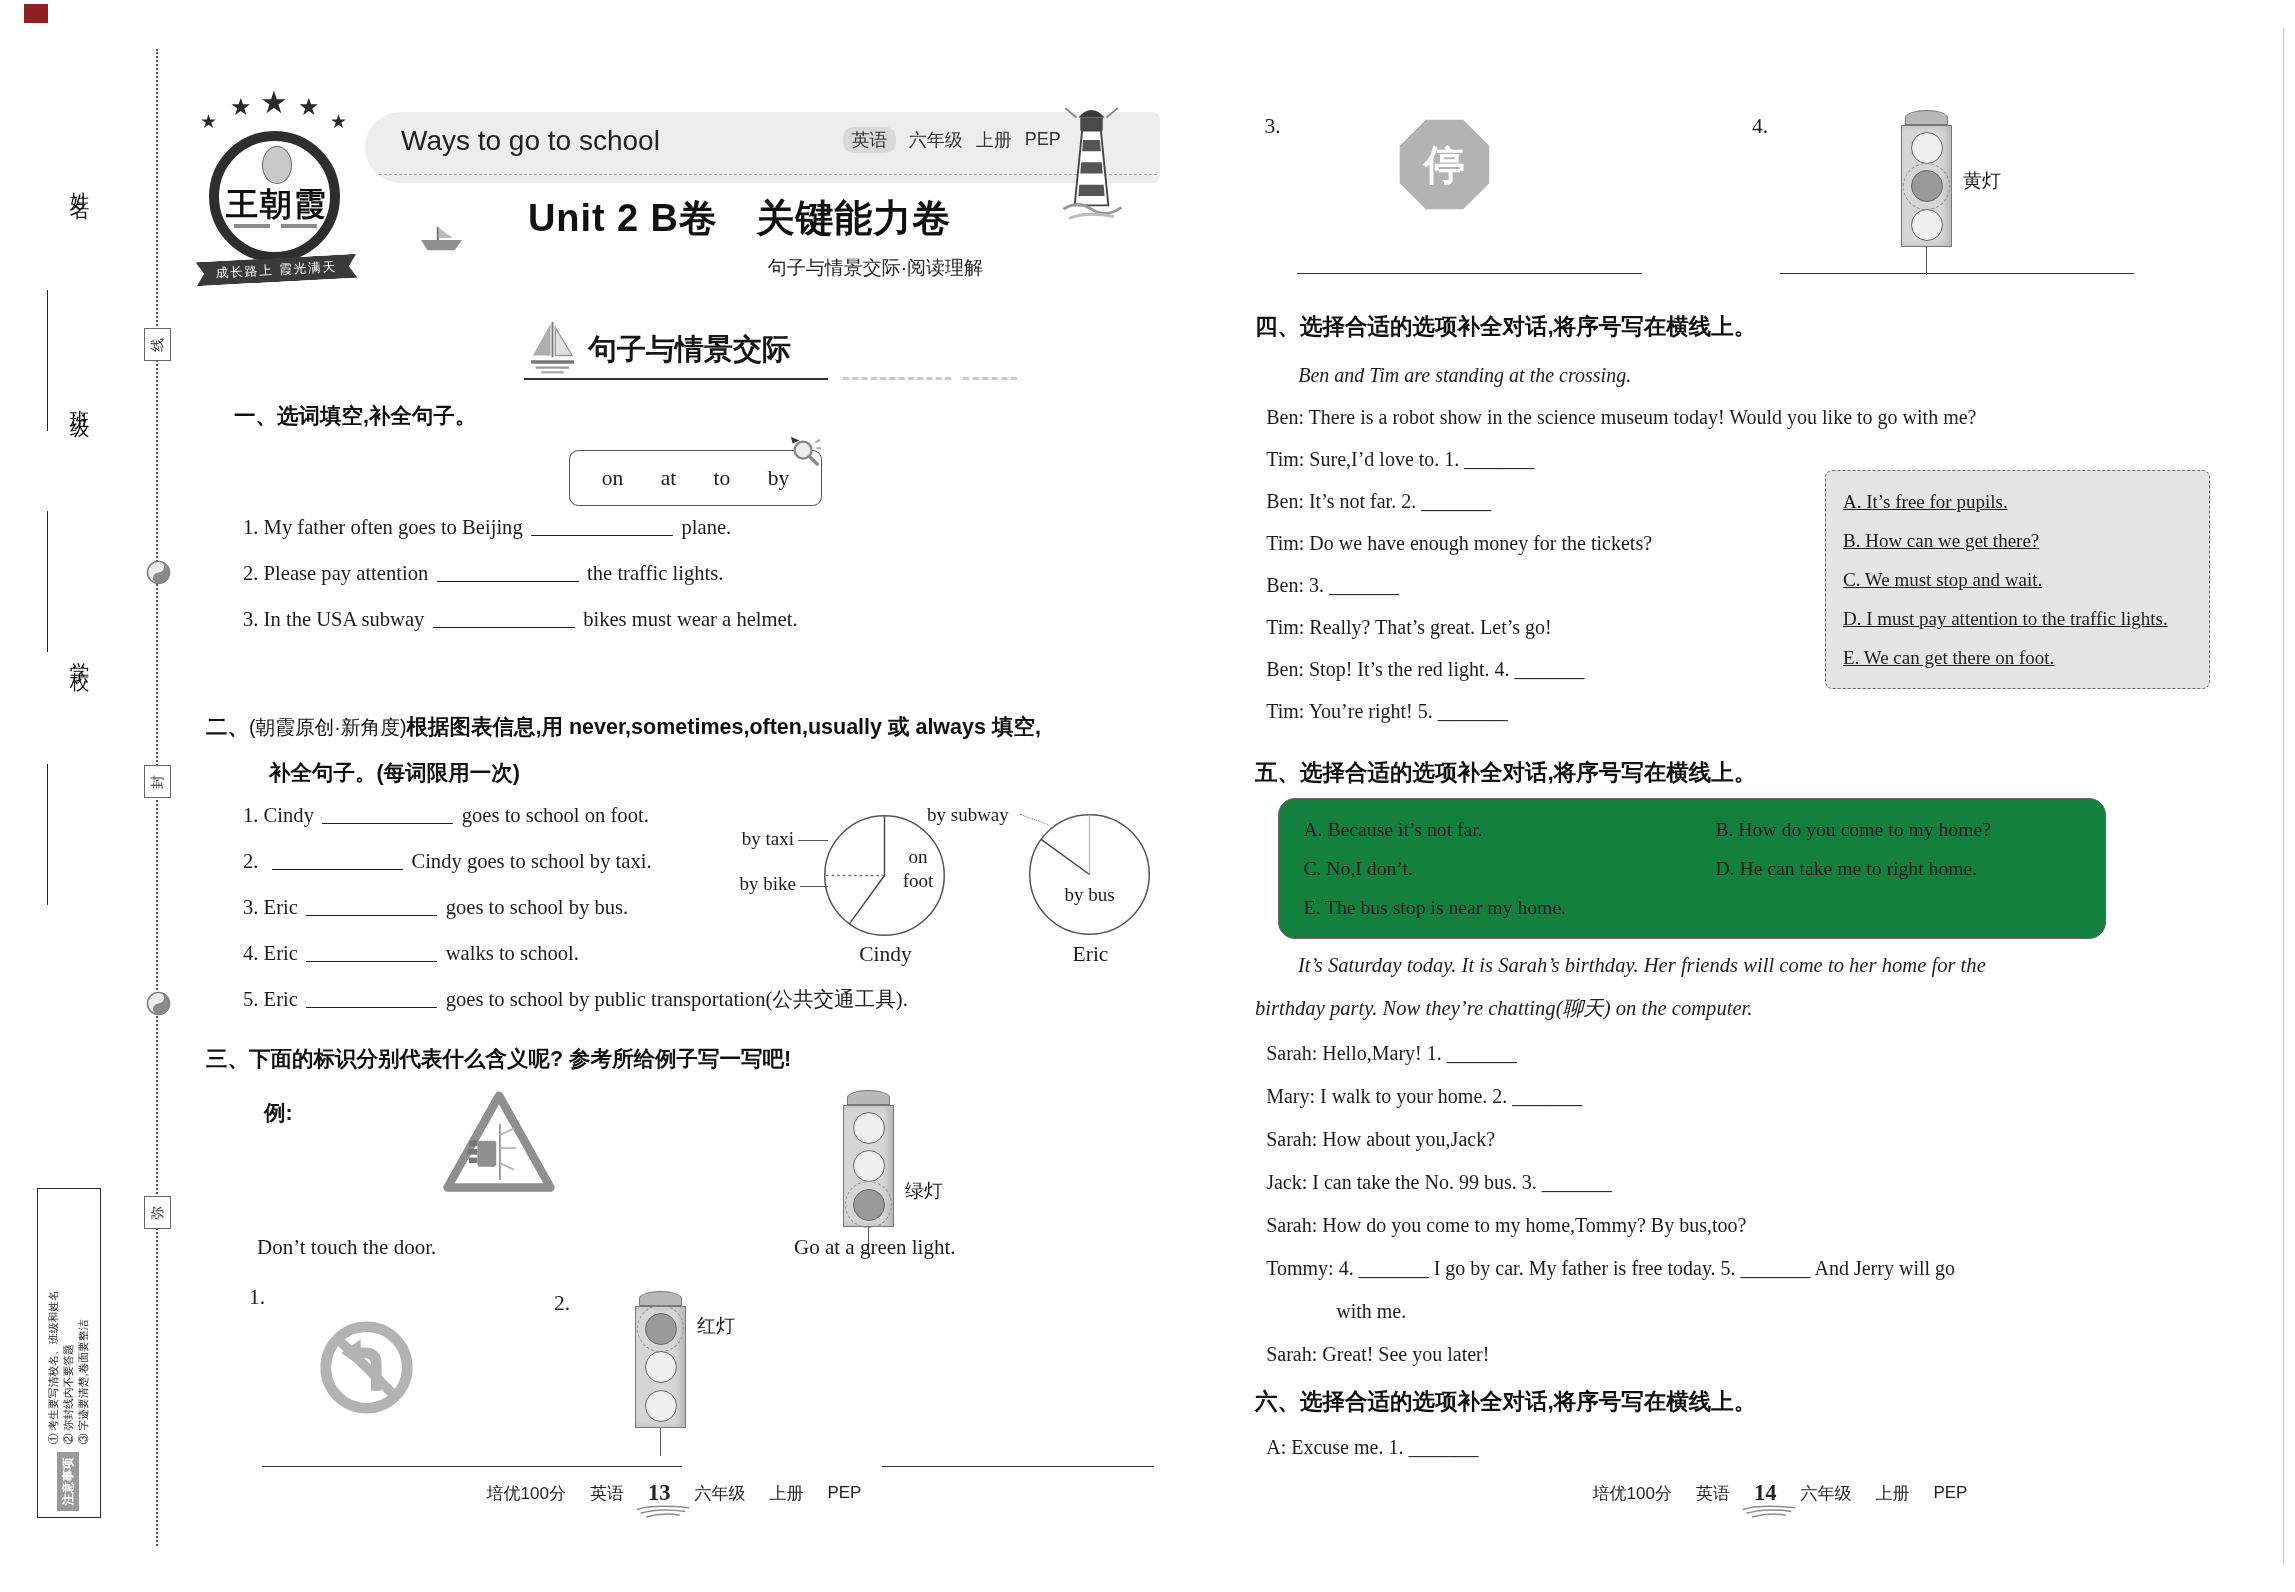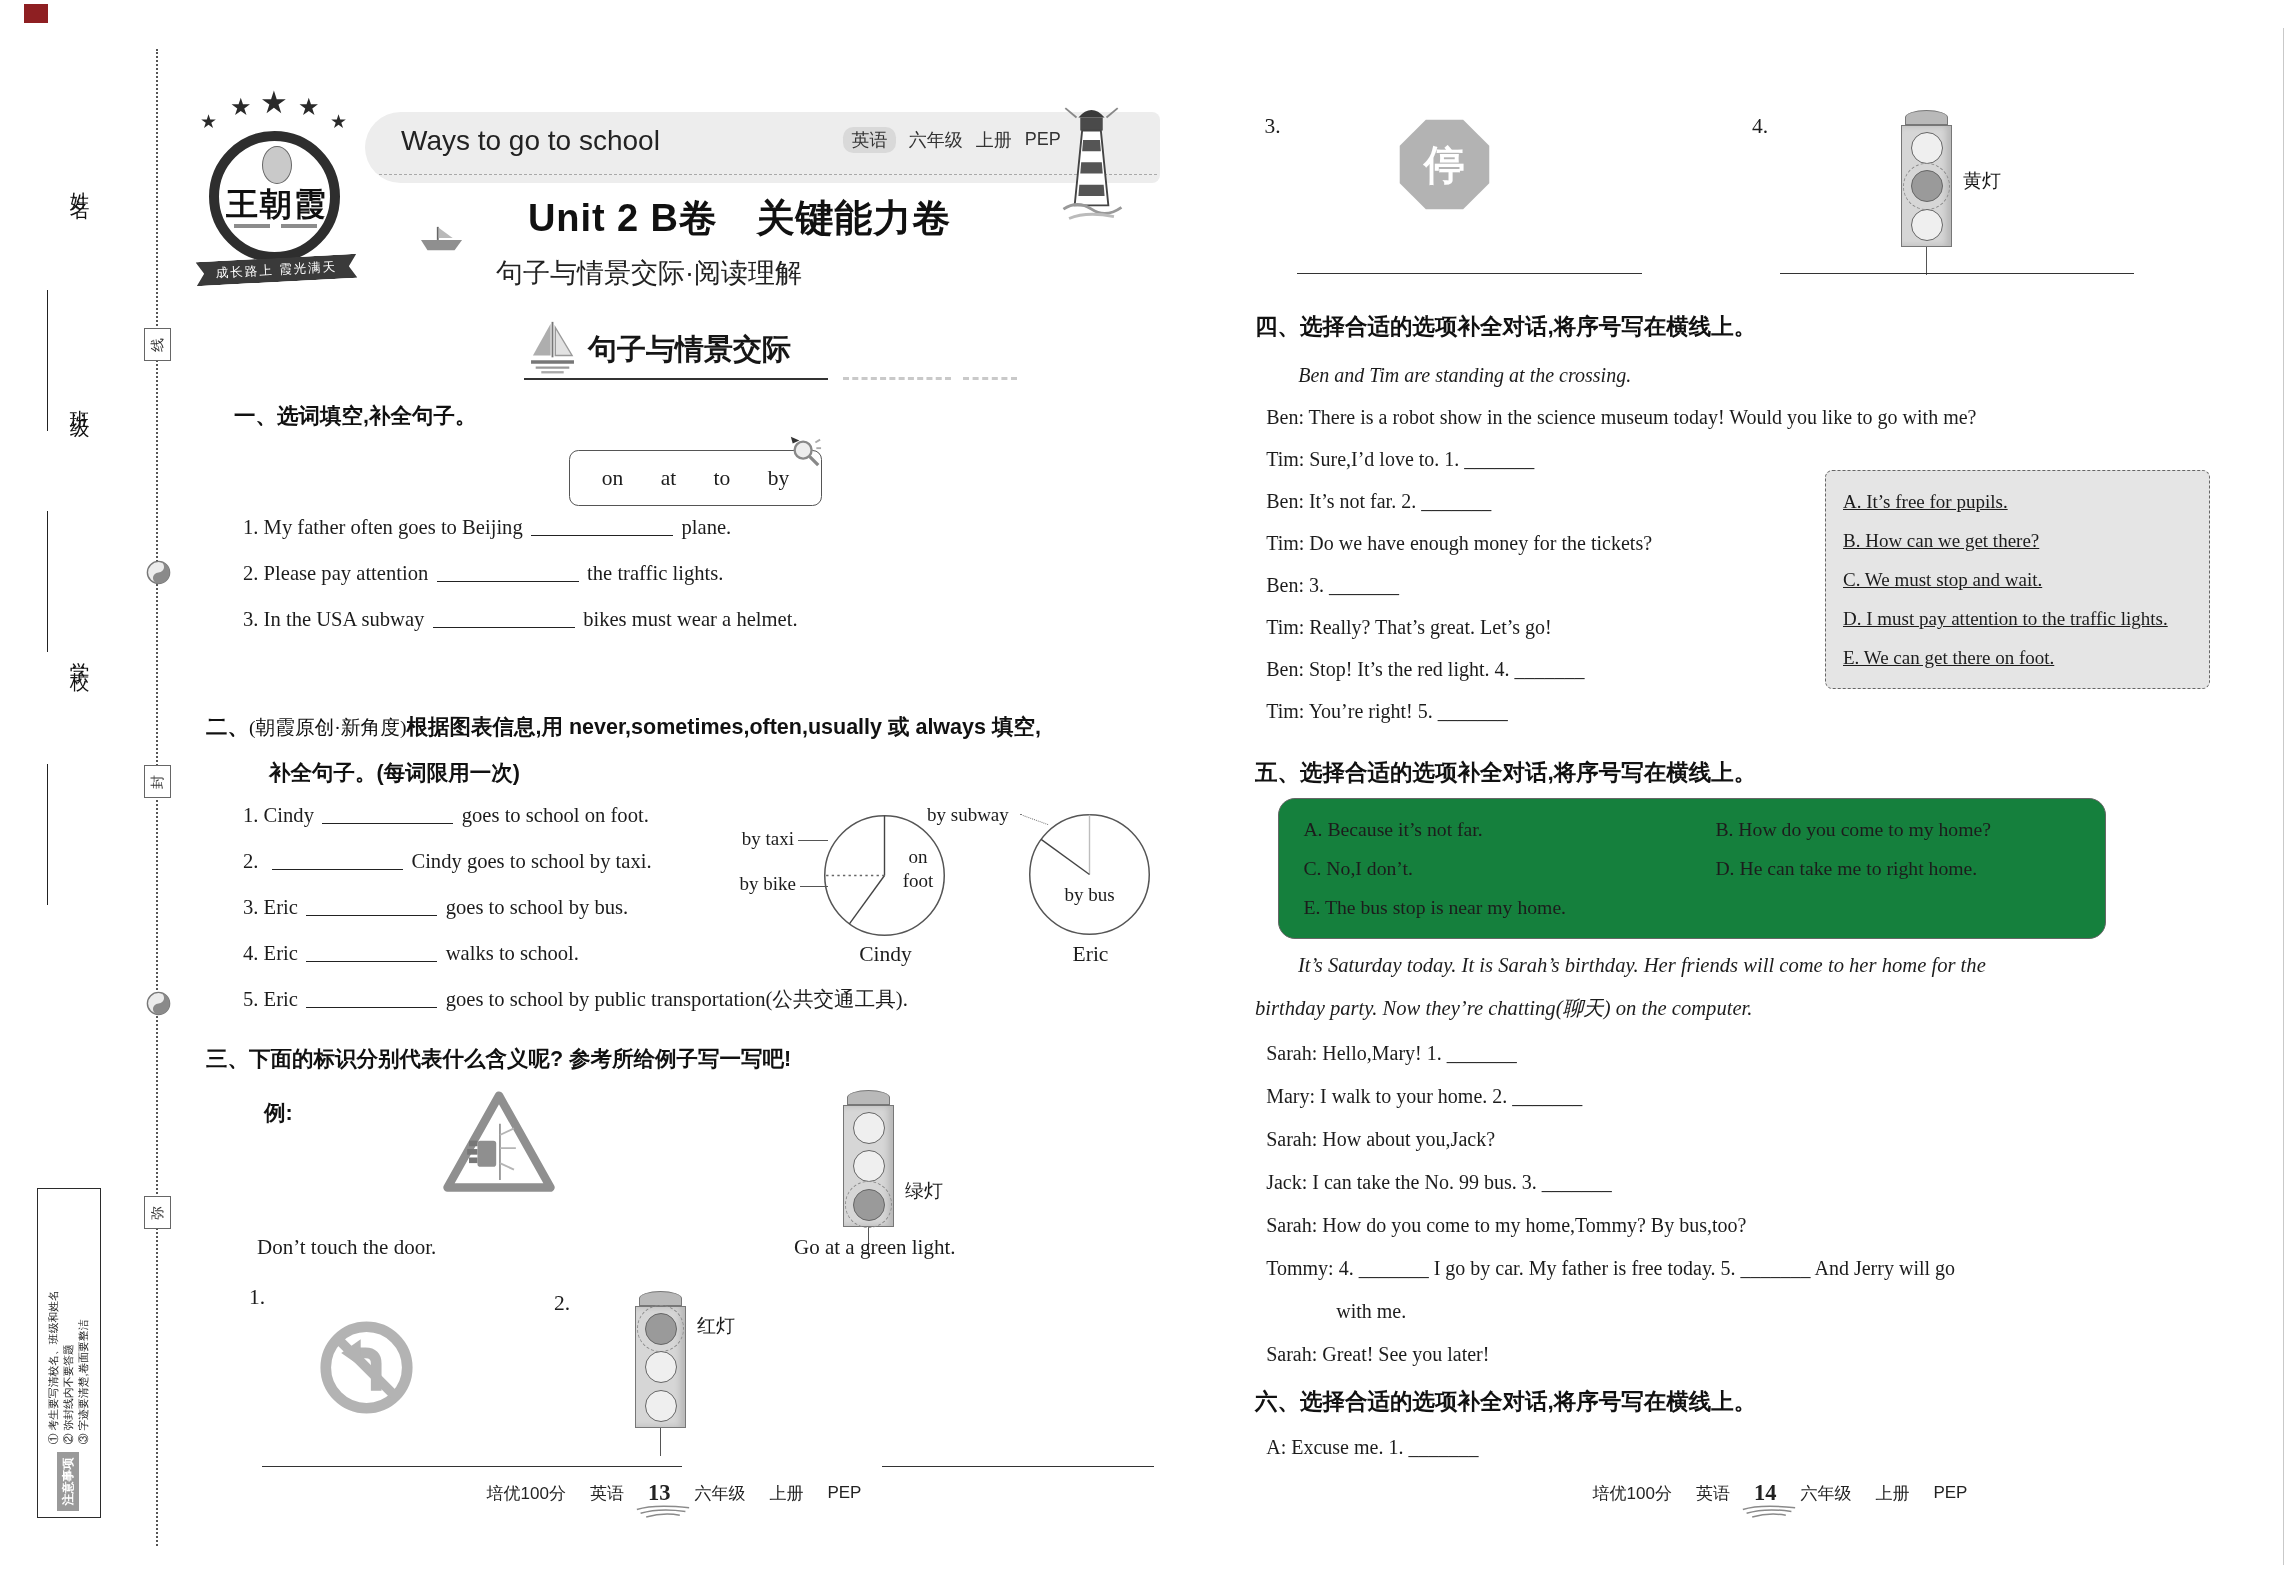--- a/index.html
+++ b/index.html
@@ -31,21 +31,21 @@
   .corner-mark{position:absolute;left:24px;top:3.7px;width:24px;height:19px;background:#8e1f22;}
   .edge-line{position:absolute;left:2283px;top:28px;height:1537px;border-left:1.9px solid #c9c9c9;}
 
   
   .road-band{position:absolute;background:#ededed;border-radius:42px 9.4px 9.4px 42px;}
   .road-dash{position:absolute;border-top:1.9px dashed #a9a9a9;}
   .ways-title{font-size:28px;color:#222;font-family:"Liberation Sans",sans-serif;}
   .badge{display:flex;gap:13px;align-items:center;font-size:18px;color:#333;font-family:"Liberation Sans",sans-serif;}
   .badge .pill{background:#d9d9d9;border-radius:10.3px;padding:0.9px 8.4px;}
   .big-title{font-size:38px;letter-spacing:0.9px;text-align:center;color:#111;}
-  .sub-title{font-size:27px;text-align:left;color:#222;}
+  .sub-title{font-size:19px;text-align:right;color:#222;}
 
   
   .logo{width:173px;height:204px;}
   .logo .star{position:absolute;color:#2a2a2a;}
   .logo .ring{position:absolute;left:20.6px;top:49px;width:111px;height:111px;border:10.3px solid #2e2e2e;
               border-radius:50%;background:#fff;}
   .logo .portrait{position:absolute;left:73px;top:64px;width:28px;height:36px;background:#c9c9c9;
                   border:0.9px solid #666;border-radius:50%;}
   .logo .brand{position:absolute;left:34px;top:101px;width:108px;text-align:center;font-size:32px;
                font-weight:bold;color:#101010;letter-spacing:1.9px;}
@@ -54,21 +54,21 @@
                 font-size:12.6px;display:flex;align-items:center;justify-content:center;letter-spacing:1.9px;
                 transform:rotate(-3deg);clip-path:polygon(0 0,100% 0,95% 50%,100% 100%,0 100%,5% 50%);
                 font-family:"Liberation Sans",sans-serif;}
 
   
   .banner-title{font-size:29px;color:#161616;}
   .uline{position:absolute;border-bottom:2.8px solid #333;}
   .uline-gray{position:absolute;border-bottom:3.7px dashed #c9c9c9;}
 
   .qhead{font-size:21.5px;color:#111;}
-  .qhead .tag{font-family:Liberation Serif, serif;font-weight:normal;font-size:19.7px;}
+  .qhead .tag{font-family:Liberation Sans, sans-serif;font-weight:normal;font-size:19.7px;}
 
   .wordbank{border:1.5px solid #555;border-radius:9.4px;display:flex;align-items:center;
             justify-content:space-around;font-size:21.5px;padding:0 13px;}
 
   .fill-item{font-size:20.6px;line-height:46px;white-space:nowrap;font-family:Liberation Serif, serif;}
   .fill-item .blank{display:inline-block;border-bottom:1.5px solid #222;height:1em;vertical-align:-1.9px;margin:0 8.4px;}
   .blank-w1 .blank{width:142px;}
   .blank-w2 .blank{width:131px;}
 
   

